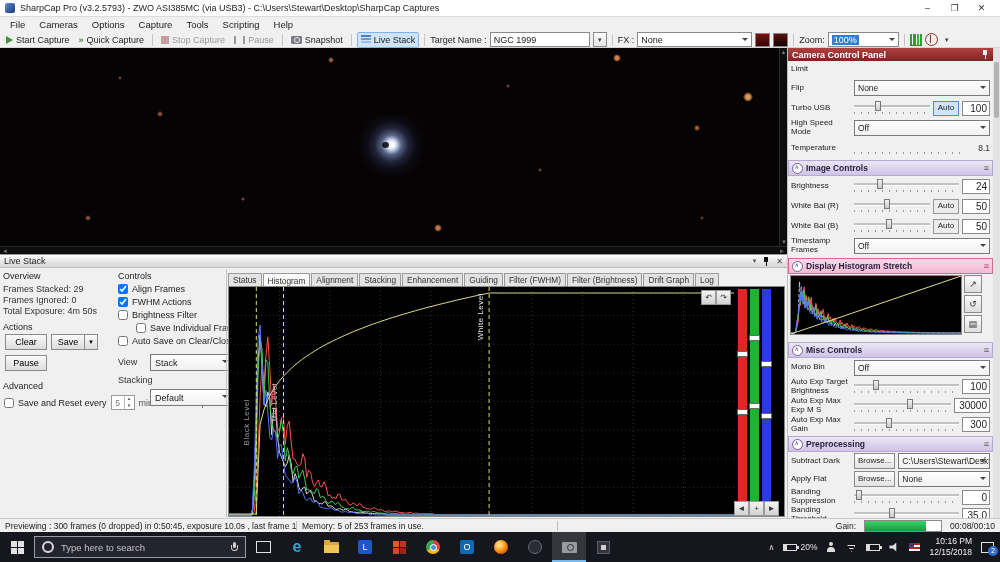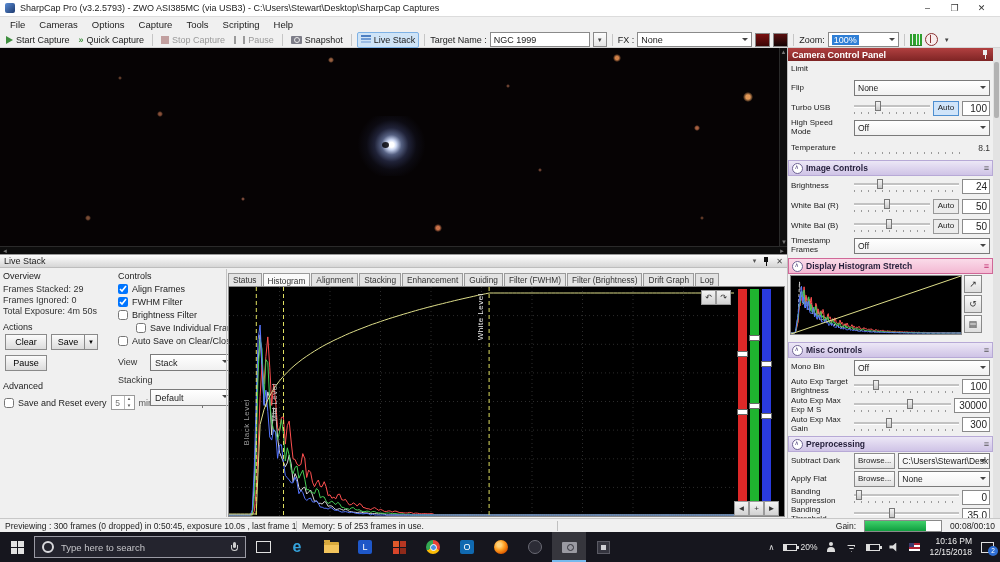--- a/index.html
+++ b/index.html
@@ -471,21 +471,21 @@
       <span style="color:#555">minutes total exposure</span>
     </div>
 
     <div class="abs lv-head" style="left:118px;top:16px">Controls</div>
     <div class="cbrow" style="left:118px;top:29px">
       <input type="checkbox" checked="" style="">
         <span>Align Frames</span>
     </div>
     <div class="cbrow" style="left:118px;top:42px">
       <input type="checkbox" checked="" style="">
-        <span>FWHM Filter</span>
+        <span>FWHM Actions</span>
     </div>
     <div class="cbrow" style="left:118px;top:55px">
       <input type="checkbox" style="">
         <span>Brightness Filter</span>
     </div>
     <div class="cbrow" style="left:136px;top:68px">
       <input type="checkbox" style="">
         <span>Save Individual Frames</span>
     </div>
     <div class="cbrow" style="left:118px;top:81px">

